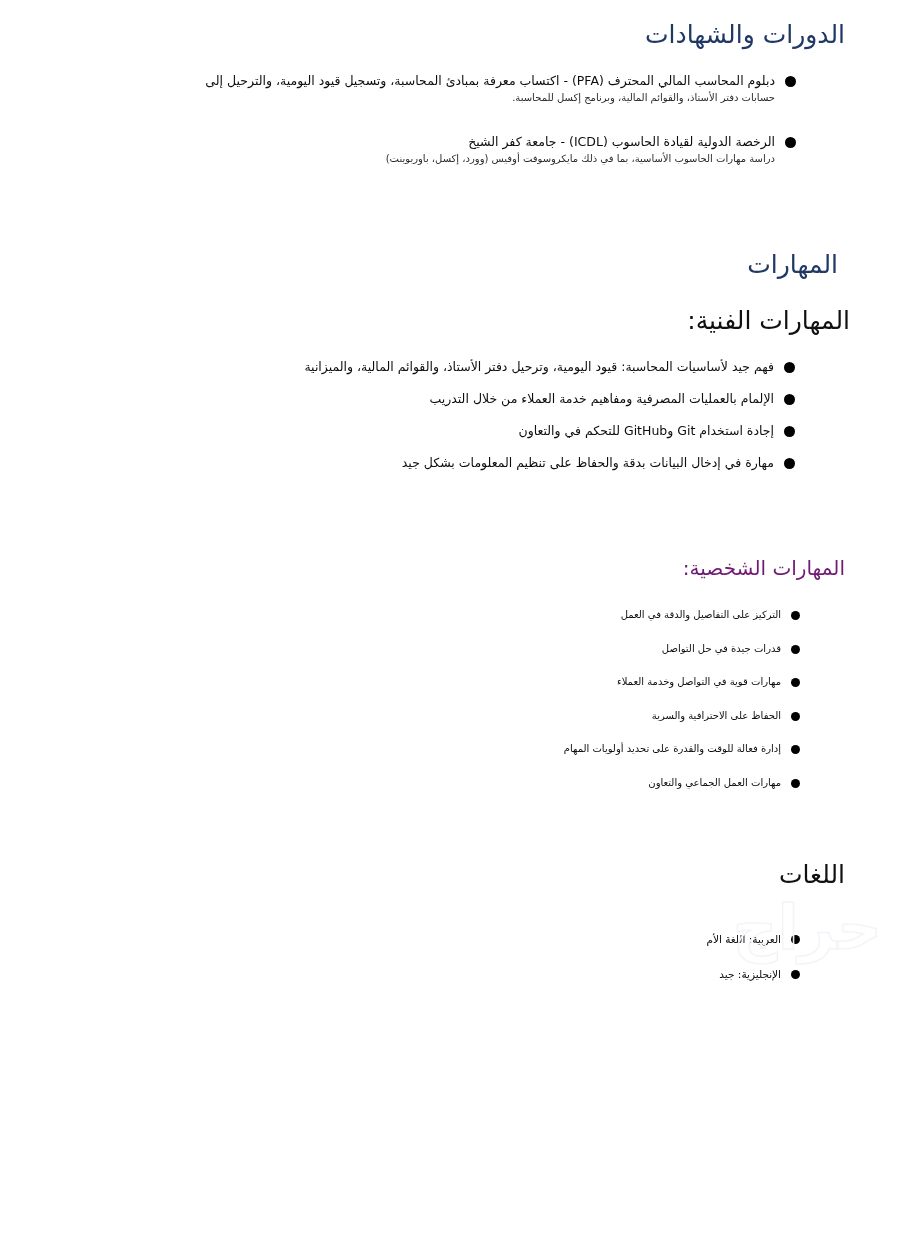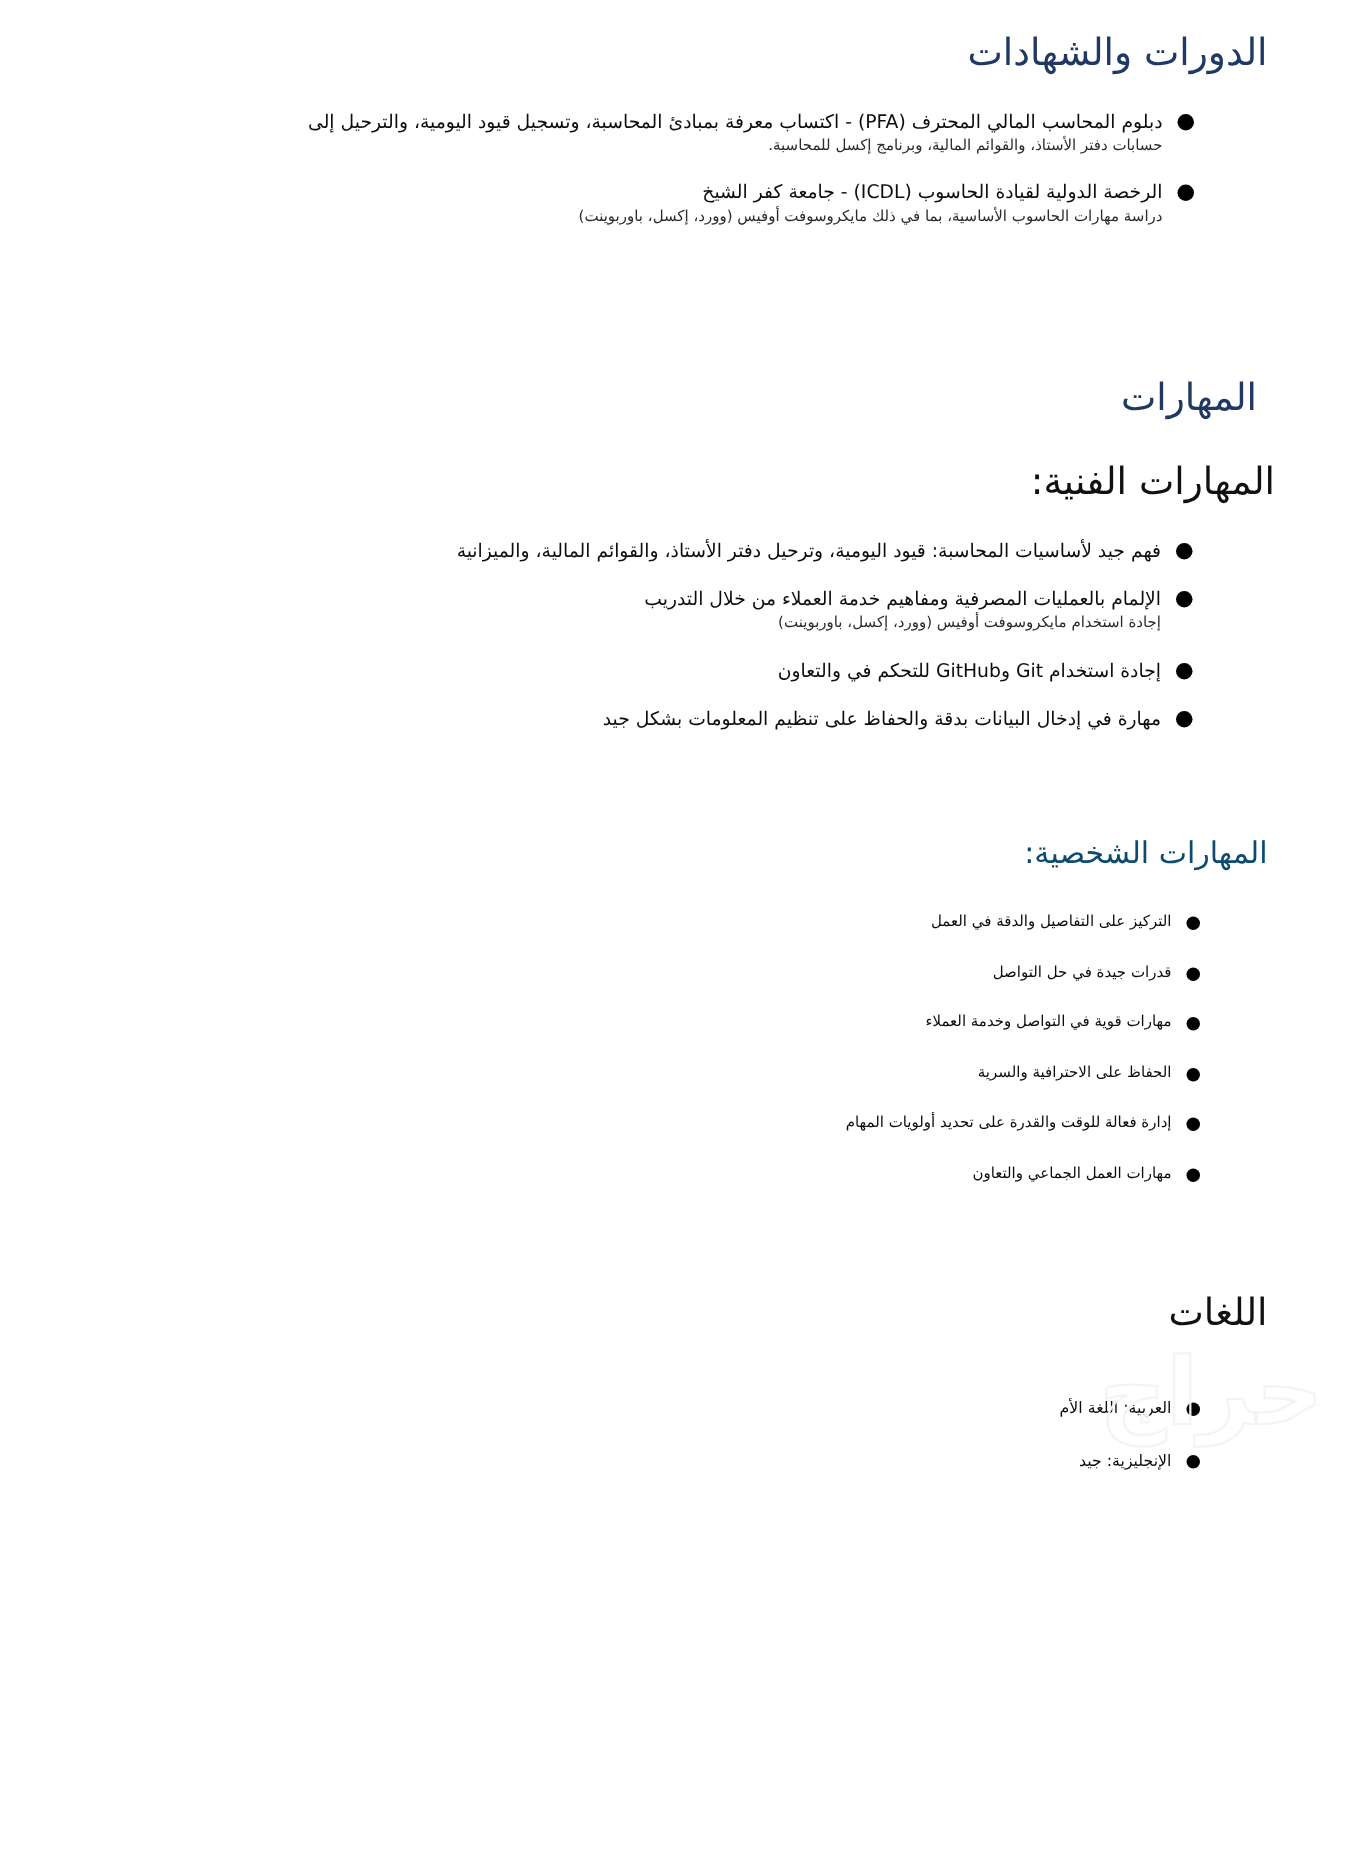--- a/index.html
+++ b/index.html
@@ -40,21 +40,21 @@
     color: #111111;
     font-size: 25px;
     font-weight: 400;
     line-height: 1.2;
     margin: 0;
     padding: 0;
     direction: rtl;
     text-align: left;
   }
   .subheading-black {
-    color: #0c4a6e;
+    color: #701a75;
     font-size: 20px;
     font-weight: 400;
     line-height: 1.2;
     margin: 0;
     direction: rtl;
   }
 
   
   .bullet-row {
     display: flex;
@@ -91,21 +91,21 @@
     line-height: 1.45;
     color: #2b2b2b;
     margin-top: 1px;
   }
 
   
   .block { position: absolute; }
 
   #courses-heading   { top: 20px;  right: 55px; }
   #courses-list      { top: 72px;  right: 104px; width: 645px; }
-  #courses-list .bullet-row + .bullet-row { margin-top: 13px; }
+  #courses-list .bullet-row + .bullet-row { margin-top: 27px; }
 
   #skills-heading    { top: 250px; right: 62px; }
   #tech-skills-head  { top: 306px; right: 50px; }
   #tech-skills-list  { top: 358px; right: 105px; width: 500px; }
   #tech-skills-list .bullet-row + .bullet-row { margin-top: 14px; }
 
   #soft-skills-head  { top: 556px; right: 55px; }
   #soft-skills-list  { top: 608px; right: 100px; width: 290px; }
   #soft-skills-list .bullet-row + .bullet-row { margin-top: 19px; }
   #soft-skills-list .bullet-main { font-size: 10px; }
@@ -175,21 +175,20 @@
       <span class="bullet-dot"></span>
       <div class="bullet-body">
         <div class="bullet-main">فهم جيد لأساسيات المحاسبة: قيود اليومية، وترحيل دفتر الأستاذ، والقوائم المالية، والميزانية</div>
       </div>
     </div>
 
     <div class="bullet-row">
       <span class="bullet-dot"></span>
       <div class="bullet-body">
         <div class="bullet-main">الإلمام بالعمليات المصرفية ومفاهيم خدمة العملاء من خلال التدريب</div>
-        <div class="bullet-sub">إجادة استخدام مايكروسوفت أوفيس (وورد، إكسل، باوربوينت)</div>
       </div>
     </div>
 
     <div class="bullet-row">
       <span class="bullet-dot"></span>
       <div class="bullet-body">
         <div class="bullet-main">إجادة استخدام Git وGitHub للتحكم في والتعاون</div>
       </div>
     </div>
 

